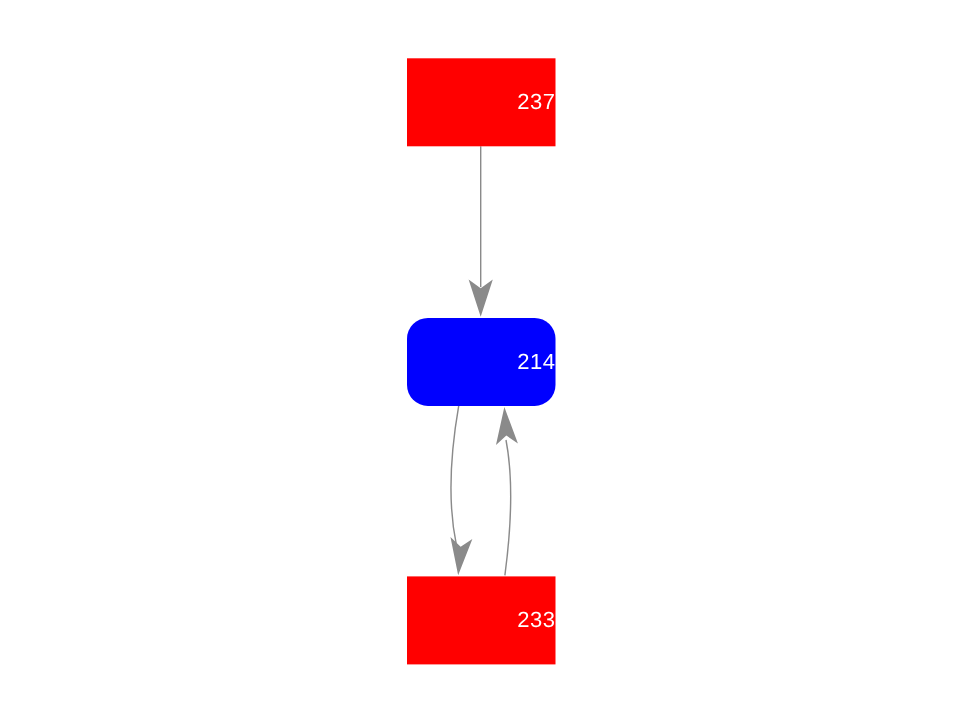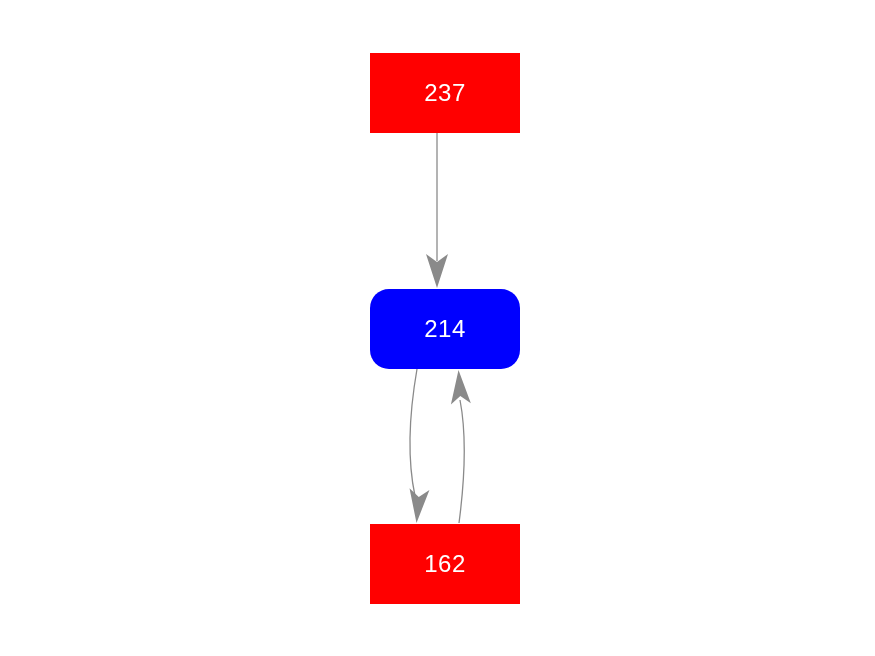--- a/index.html
+++ b/index.html
@@ -26,27 +26,27 @@
     fill: none;
     stroke: var(--c-edge, #8a8a8a);
     stroke-width: 1.3;
   }
   .edge-head {
     fill: var(--c-edge, #8a8a8a);
     stroke: none;
   }
   .node {
     position: absolute;
-    width: 150px;
+    width: 135px;
     height: 80px;
     display: flex;
     align-items: center;
-    justify-content: center;
+    justify-content: flex-end;
     color: var(--c-label, #ffffff);
-    font-size: 24px;
+    font-size: 20px;
     letter-spacing: 0.5px;
     user-select: none;
   }
   .node[data-color="red"]  { background: var(--c-red,  #ff0000); }
   .node[data-color="blue"] { background: var(--c-blue, #0000ff); }
   #node-237 { left: 370px; top: 53px;  }
   #node-214 { left: 370px; top: 289px; border-radius: 19px; }
   #node-233 { left: 370px; top: 524px; }
 </style>
 </head>
@@ -74,16 +74,16 @@
 
   <div class="node" id="node-237" data-color="red">
     <span class="node-label">237</span>
   </div>
 
   <div class="node" id="node-214" data-color="blue">
     <span class="node-label">214</span>
   </div>
 
   <div class="node" id="node-233" data-color="red">
-    <span class="node-label">162</span>
+    <span class="node-label">233</span>
   </div>
 
 </div>
 
 </body></html>

